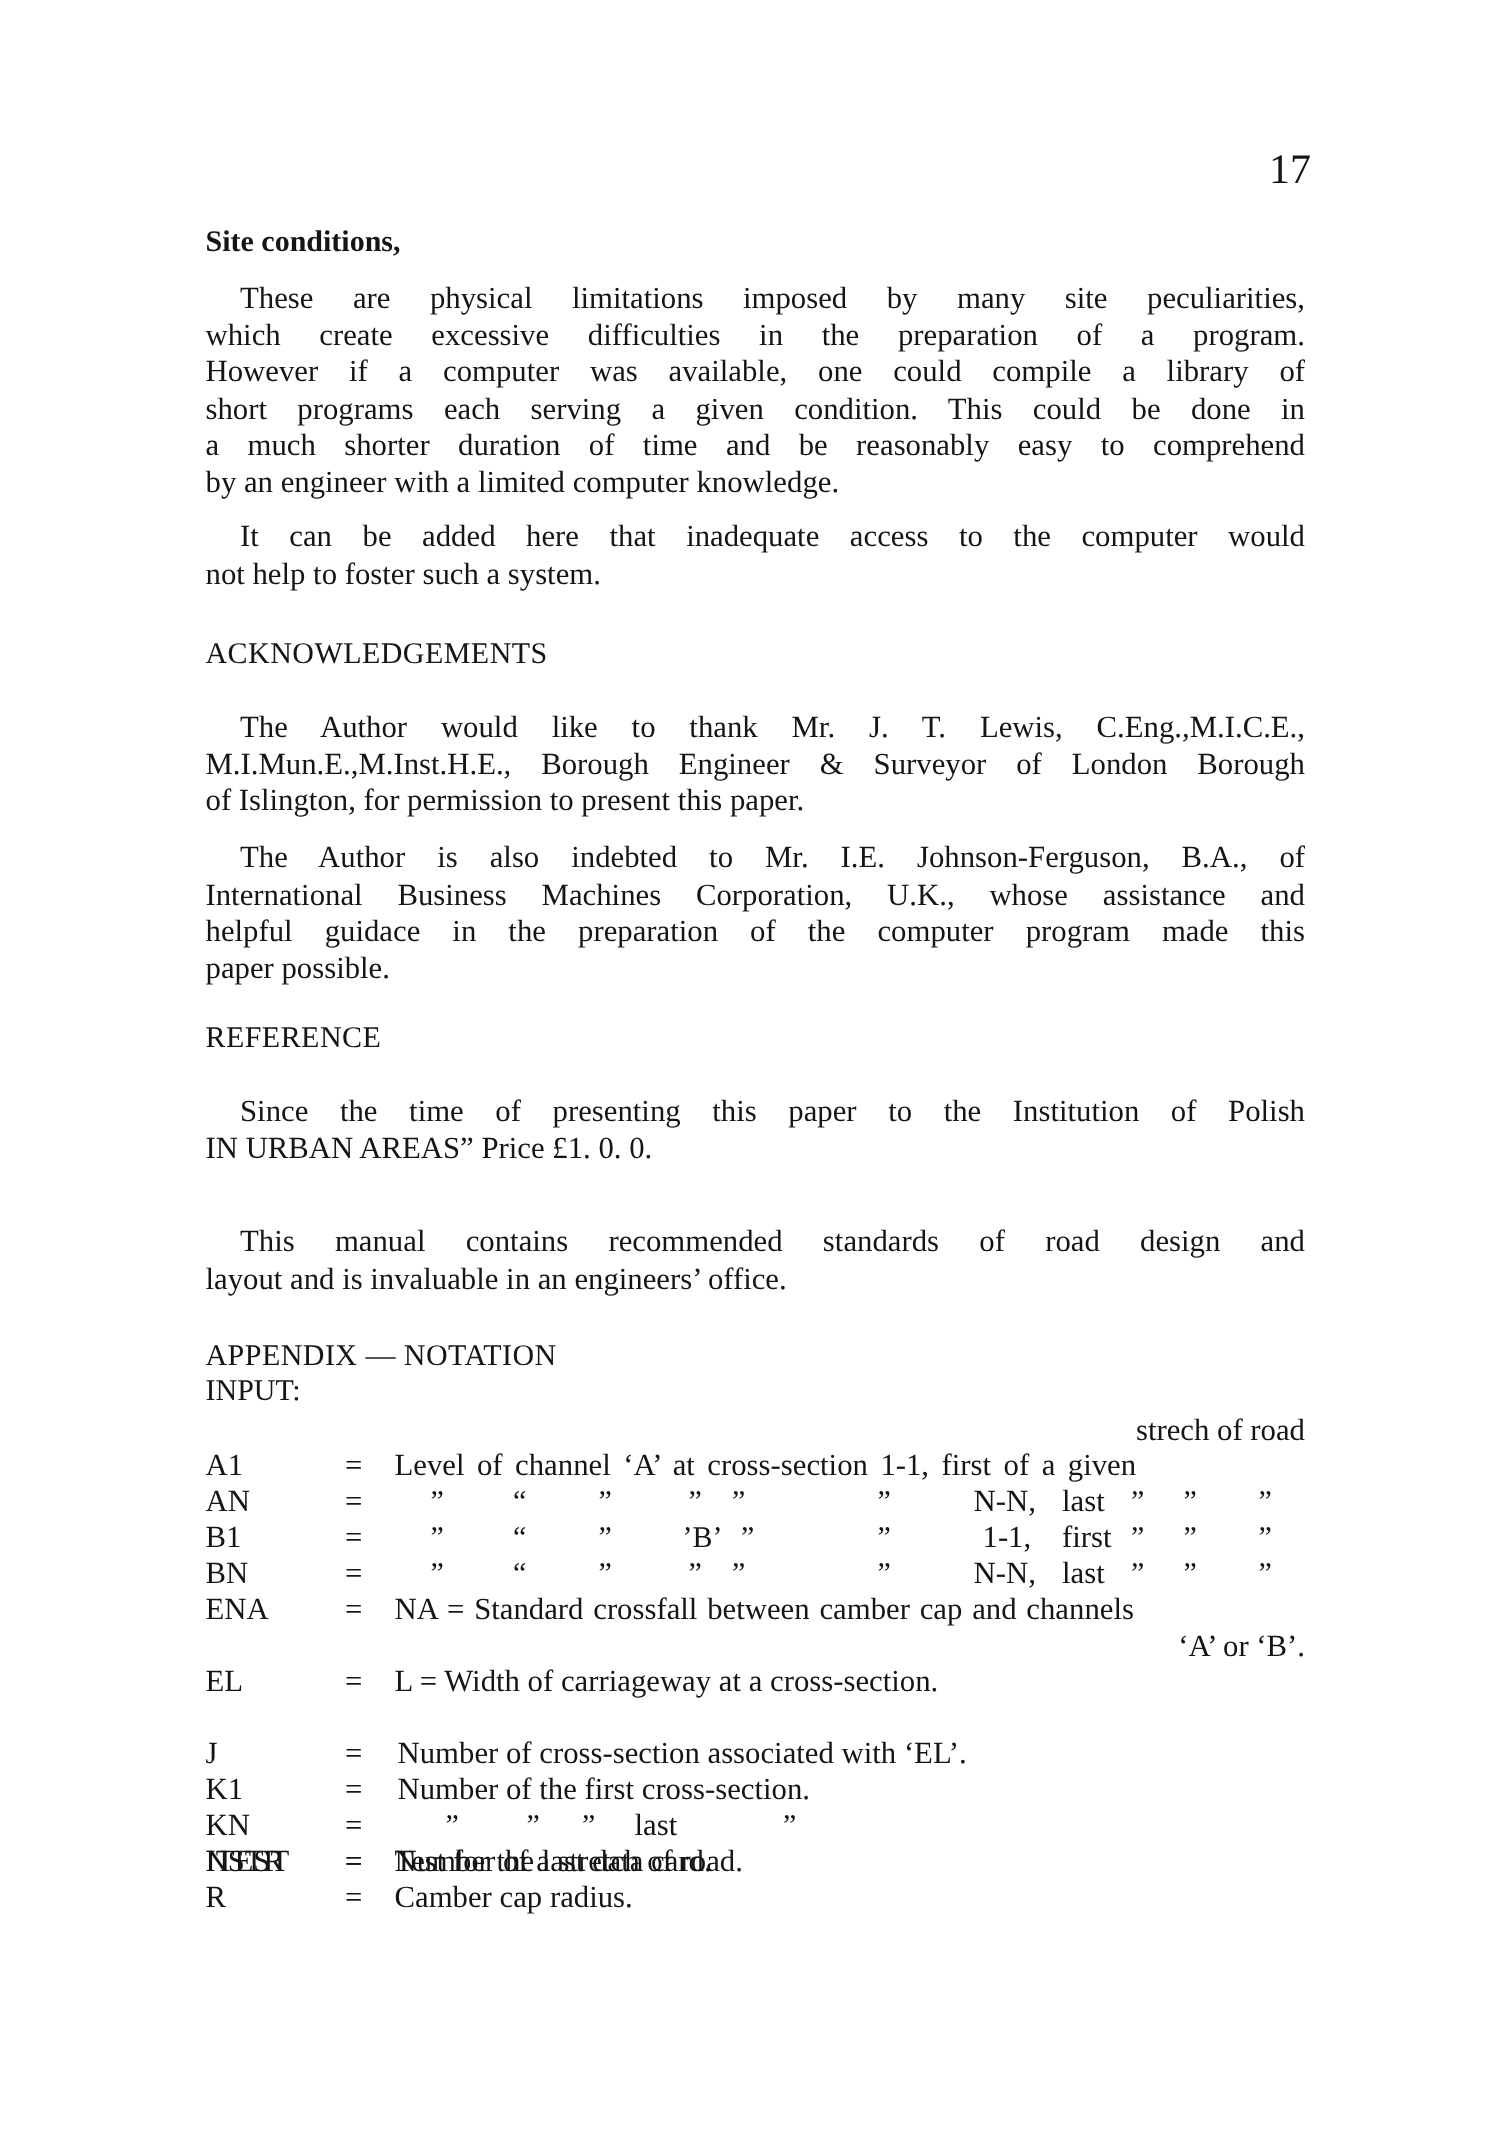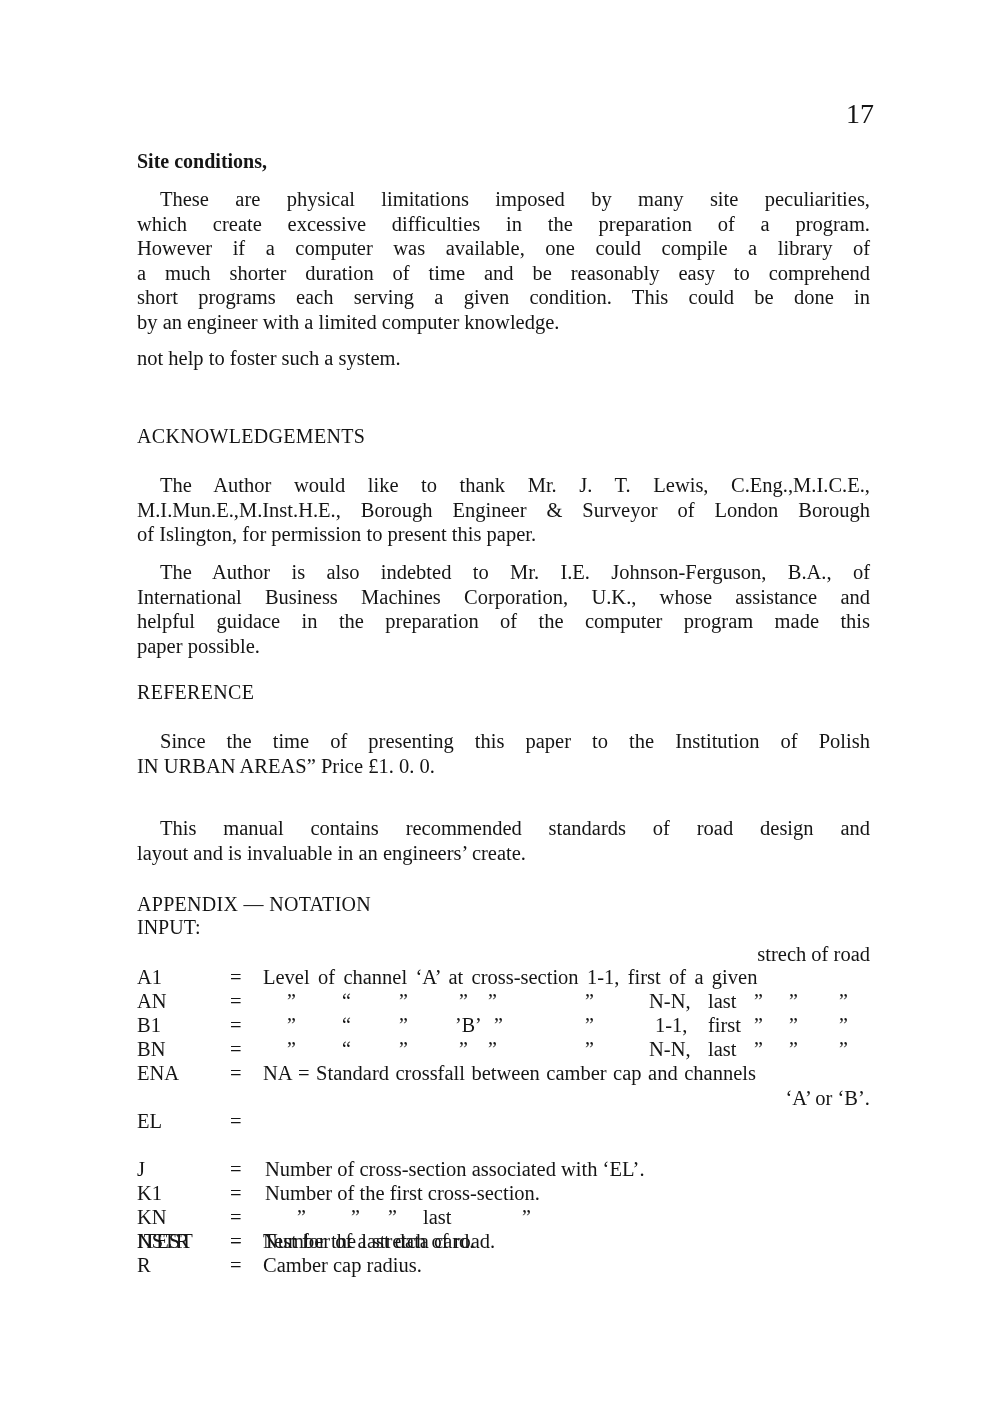--- a/index.html
+++ b/index.html
@@ -26,26 +26,27 @@
 <body>
 
 <div class="page-num">17</div>
 
 <div class="heading-bold">Site conditions,</div>
 
 <div class="para" style="top:187px;">
   <span class="ln indent">These are physical limitations imposed by many site peculiarities,</span>
   <span class="ln">which create excessive difficulties in the preparation of a program.</span>
   <span class="ln">However if a computer was available, one could compile a library of</span>
+  <span class="ln">short programs each serving a given condition. This could be done in</span>
   <span class="ln">a much shorter duration of time and be reasonably easy to comprehend</span>
-  <span class="ln">short programs each serving a given condition. This could be done in</span>
   <span class="ln last">by an engineer with a limited computer knowledge.</span>
 </div>
 
 <div class="para" style="top:346px;">
+  <span class="ln indent">It can be added here that inadequate access to the computer would</span>
   <span class="ln last">not help to foster such a system.</span>
 </div>
 
 <div class="center-head" style="top:425px;">ACKNOWLEDGEMENTS</div>
 
 <div class="para" style="top:473px;">
   <span class="ln indent">The Author would like to thank Mr. J. T. Lewis, C.Eng.,M.I.C.E.,</span>
   <span class="ln">M.I.Mun.E.,M.Inst.H.E., Borough Engineer &amp; Surveyor of London Borough</span>
   <span class="ln last">of Islington, for permission to present this paper.</span>
 </div>
@@ -59,21 +60,21 @@
 
 <div class="center-head" style="top:681px;">REFERENCE</div>
 
 <div class="para" style="top:729px;">
   <span class="ln indent">Since the time of presenting this paper to the Institution of Polish</span>
   <span class="ln last">IN URBAN AREAS” Price £1. 0. 0.</span>
 </div>
 
 <div class="para" style="top:816px;">
   <span class="ln indent">This manual contains recommended standards of road design and</span>
-  <span class="ln last">layout and is invaluable in an engineers’ create.</span>
+  <span class="ln last">layout and is invaluable in an engineers’ office.</span>
 </div>
 
 <div class="center-head" style="top:893px;">APPENDIX — NOTATION</div>
 
 <div class="input-label">INPUT:</div>
 
 <div>
 
   <div class="right" style="top:943px;">strech of road</div>
 
@@ -134,20 +135,21 @@
   <div class="nrow" style="top:1062px;">
     <span class="sym">ENA</span>
     <span class="eq">=</span>
     <span class="def" style="word-spacing:1.4px;">NA = Standard crossfall between camber cap and channels</span>
   </div>
   <div class="right" style="top:1087px;">‘A’ or ‘B’.</div>
 
   <div class="nrow" style="top:1110px;">
     <span class="sym">EL</span>
     <span class="eq">=</span>
+    <span class="def">L = Width of carriageway at a cross-section.</span>
   </div>
 
   <div class="nrow" style="top:1182px;margin-top:48px;">
     <span class="sym">ITEST</span>
     <span class="eq">=</span>
     <span class="def">Test for the last data card.</span>
   </div>
 
   <div class="nrow" style="top:1158px;">
     <span class="sym">J</span>

